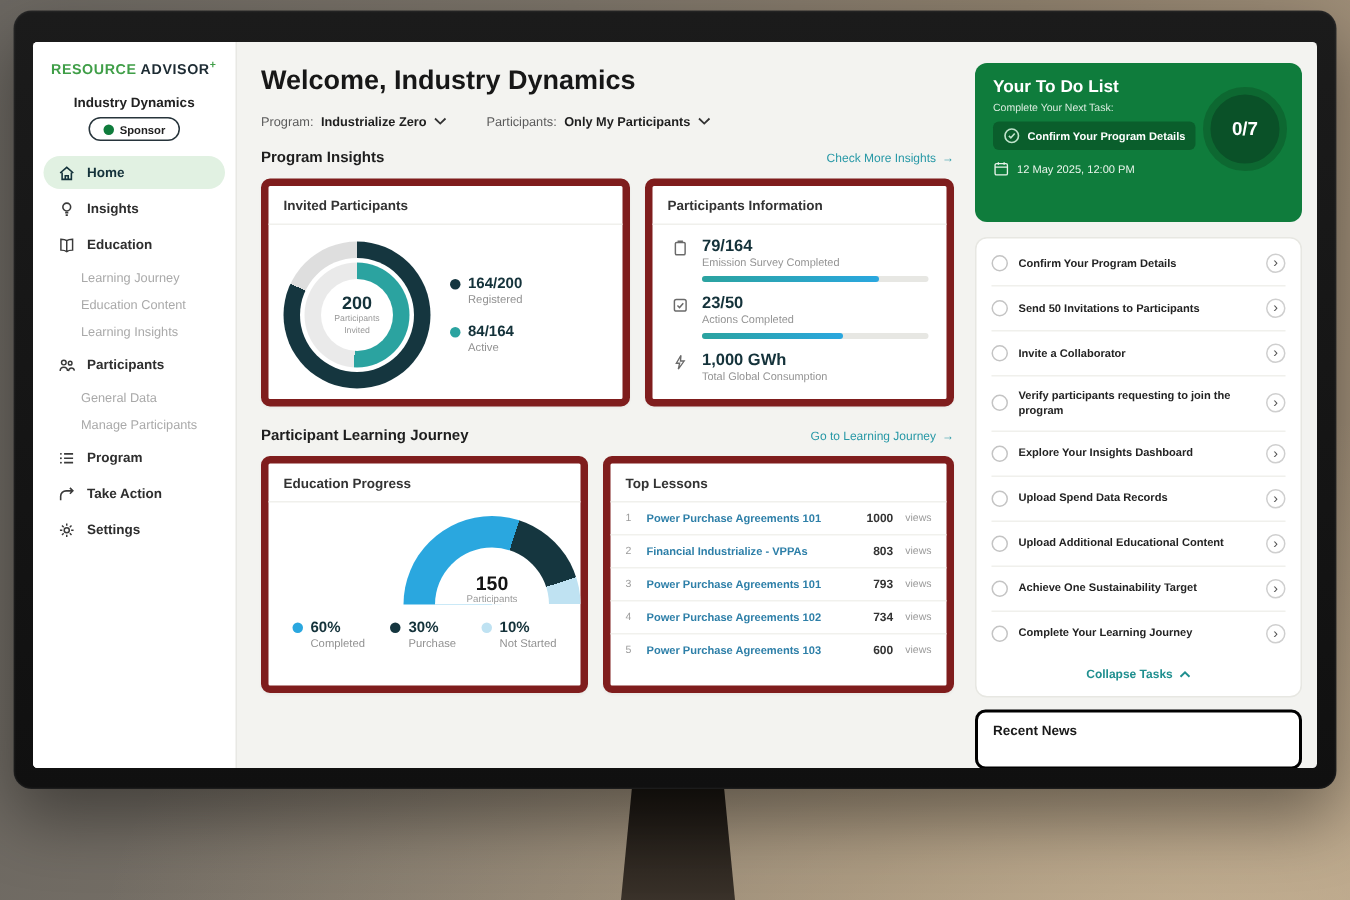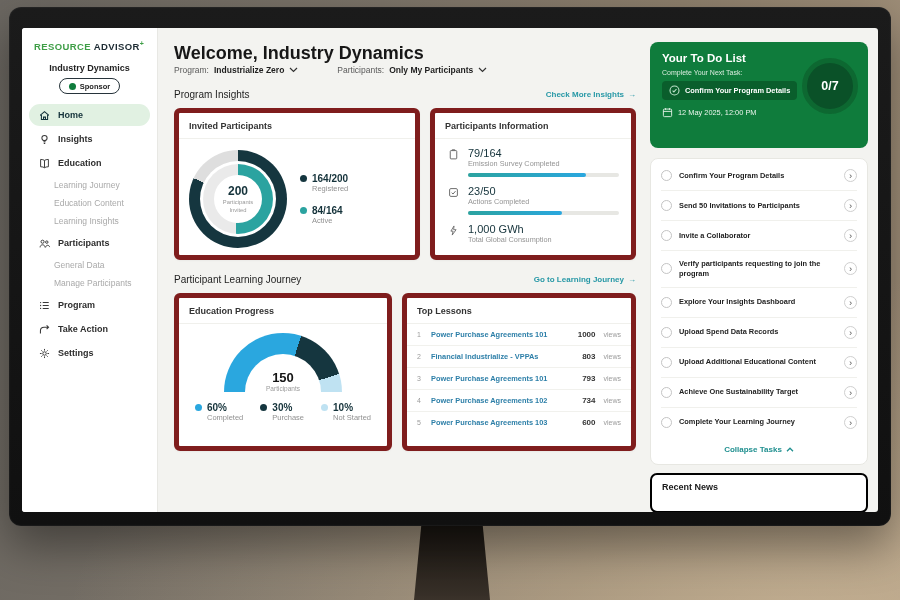--- a/index.html
+++ b/index.html
@@ -32,26 +32,26 @@
   .nav-item{display:flex;align-items:center;gap:7px;margin:2px 7px;padding:4.5px 9px;border-radius:12px;
     font-size:9px;font-weight:bold;color:#2e2e2e;cursor:pointer}
   .nav-item svg{flex:none;color:#3a3a3a}
   .nav-item.active{background:#e1f1e2;color:#14323a}
   .nav-item.active svg{color:#14323a}
   .nav-sub{margin:0 7px;padding:4px 9px 4px 25px;font-size:8.5px;color:#a9a9a9;cursor:pointer}
 
   
   .main{width:492px;flex:none;padding:15px 14px 0 16px;min-width:0}
   .welcome{font-size:18px;color:#171717;font-weight:bold}
-  .filters{display:flex;gap:39px;align-items:center;margin-top:1px}
+  .filters{display:flex;gap:26px;align-items:center;margin-top:12px}
   .filter{display:flex;gap:5px;align-items:center;font-size:8.5px;color:#5a5a5a;cursor:pointer}
   .f-value{font-weight:bold;color:#1e1e1e}
   .section-row{display:flex;justify-content:space-between;align-items:center;margin-top:14px;margin-bottom:8px}
-  .sec{font-size:10px;color:#1e1e1e;font-weight:normal}
-  .link{display:flex;gap:4px;align-items:center;font-size:8px;font-weight:bold;color:#2798a6;cursor:pointer}
+  .sec{font-size:10px;color:#1e1e1e;font-weight:bold}
+  .link{display:flex;gap:4px;align-items:center;font-size:8px;font-weight:normal;color:#2798a6;cursor:pointer}
   .cards{display:flex;gap:10px}
   .card{background:#fff;border:5px solid #7f1d1d;border-radius:6px;box-shadow:0 1px 2px rgba(0,0,0,.04)}
   .card-title{font-size:9px;font-weight:bold;color:#333;padding:8px 10px 7px;border-bottom:1px solid #f0f0ec}
 
   .c-invited{width:246px;height:152px}
   .c-info{width:206px;height:152px}
   .c-edu{width:218px;height:158px}
   .c-lessons{width:234px;height:158px}
 
   
@@ -68,27 +68,27 @@
   .legend-v{display:flex;flex-direction:column;gap:12px}
   .leg-item{display:flex;gap:5px;align-items:flex-start}
   .dot{--c:#999;width:7px;height:7px;border-radius:50%;margin-top:2px;background:var(--c);flex:none}
   .leg-val{font-size:10px;font-weight:bold;color:#14323a}
   .leg-lab{font-size:7.5px;color:#919191;margin-top:0}
 
   
   .pi-row{display:flex;gap:8px;padding:8px 12px 0}
   .pi-row svg{flex:none;color:#6a6a6a;margin-top:1px}
   .pi-body{flex:1}
-  .pi-val{font-size:11px;font-weight:normal;color:#14323a}
+  .pi-val{font-size:11px;font-weight:bold;color:#14323a}
   .pi-lab{font-size:7.3px;color:#949494;margin-top:0}
   .pi-bar{height:4px;border-radius:2px;background:#e7e7e3;margin-top:5px}
   .pi-fill{--p:50;height:100%;border-radius:2px;background:linear-gradient(90deg,#2ba3a0,#2aa7df);width:calc(var(--p)*1%)}
 
   
-  .gauge-wrap{display:flex;flex-direction:column;align-items:center;padding-top:9px}
+  .gauge-wrap{display:flex;flex-direction:column;align-items:flex-end;padding-top:9px}
   .gauge{--s1:60;--s2:30;--c1:#2aa7df;--c2:#15363f;--c3:#bfe2f2;
     position:relative;width:118px;height:59px;border-radius:118px 118px 0 0;overflow:hidden;
     background:conic-gradient(from 270deg at 50% 100%,
       var(--c1) 0 calc(var(--s1)*1.8deg),
       var(--c2) 0 calc((var(--s1) + var(--s2))*1.8deg),
       var(--c3) 0 180deg, transparent 0)}
   .g-hole{position:absolute;left:21px;top:21px;width:76px;height:76px;border-radius:50%;background:#fff}
   .g-center{position:absolute;left:0;right:0;bottom:0;text-align:center}
   .g-val{font-size:13px;font-weight:bold;color:#141414}
   .g-lab{font-size:6.5px;color:#9a9a9a}

